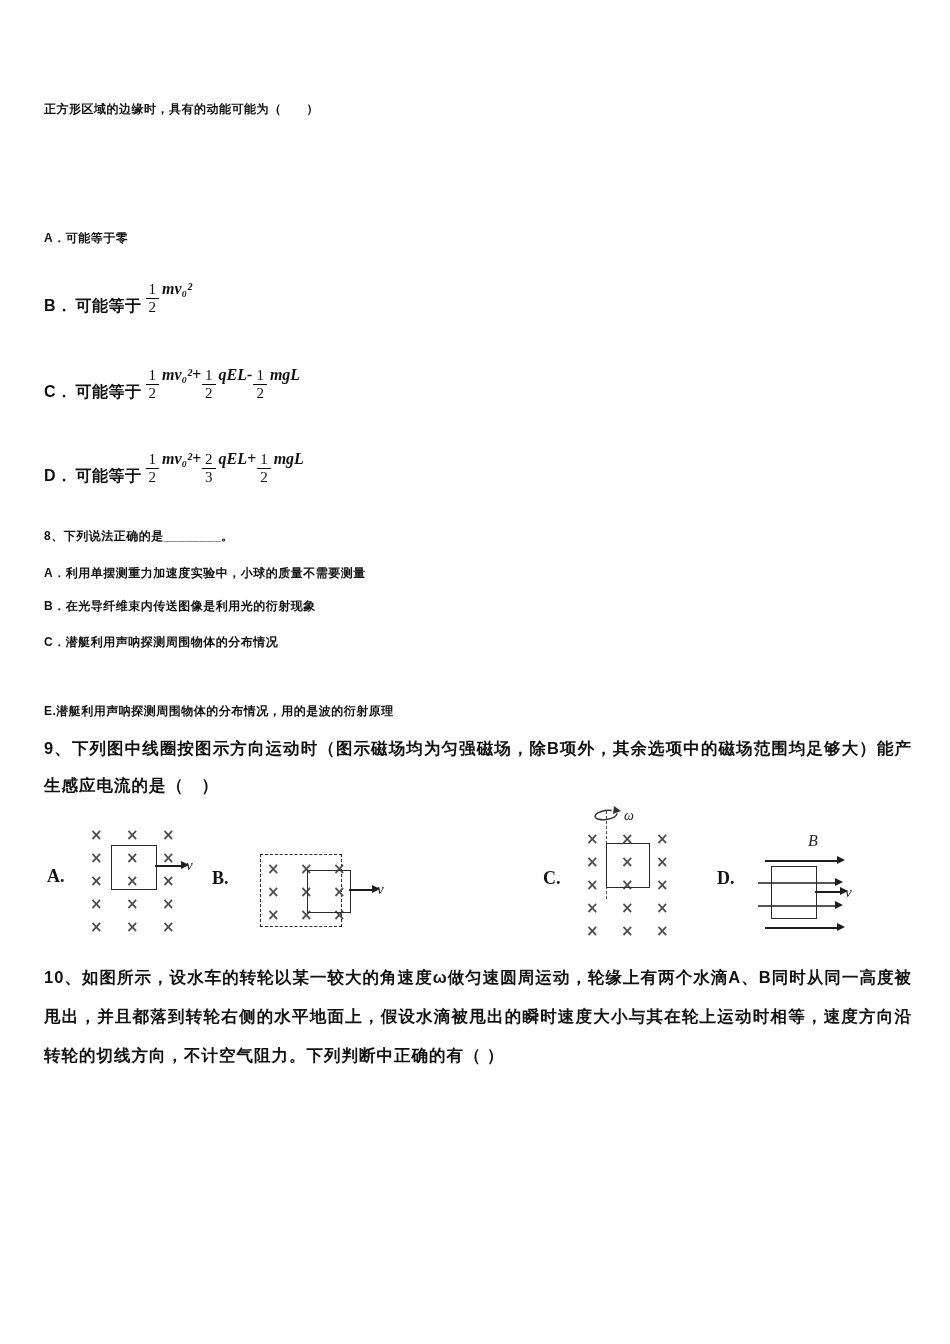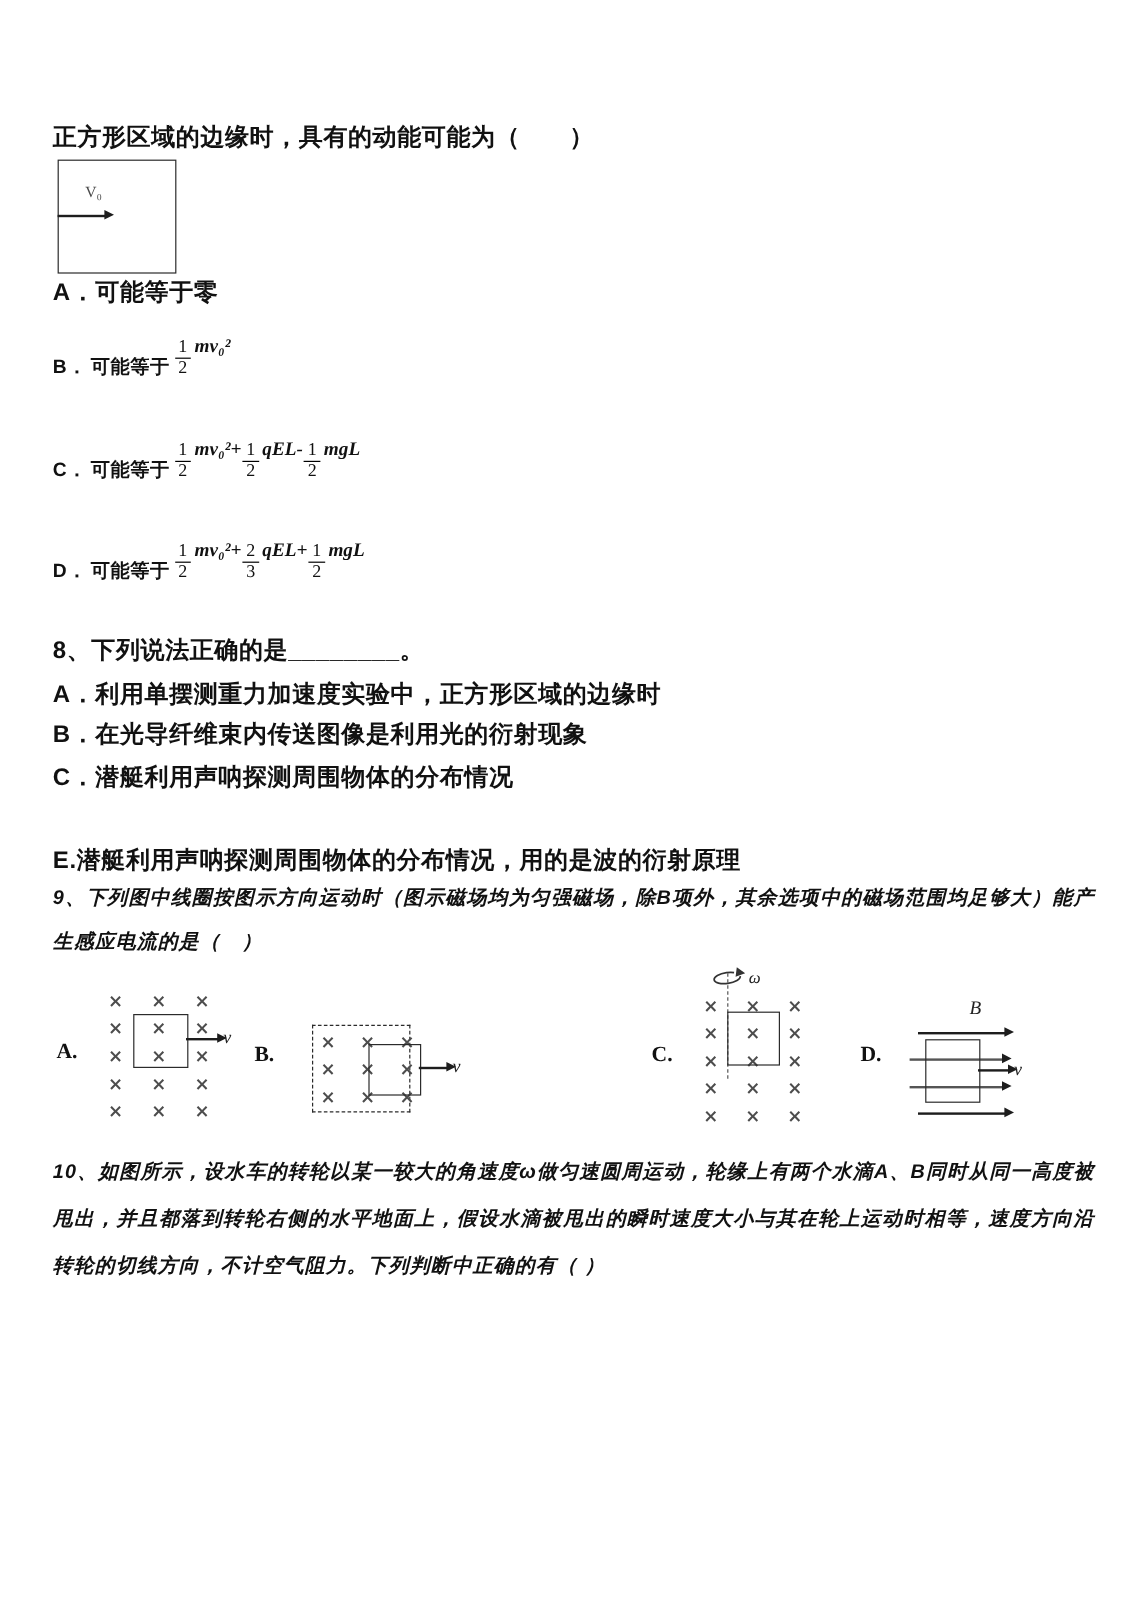--- a/index.html
+++ b/index.html
@@ -1,19 +1,19 @@
 <!DOCTYPE html>
 <html><head>
 <meta charset="utf-8">
 <style>
   html,body{margin:0;padding:0;background:#e8e8e8;}
   #page{position:relative;width:950px;height:1344px;background:#ffffff;margin:0 auto;
         font-family:"Liberation Sans",sans-serif;color:#111;overflow:hidden;}
-  .line{position:absolute;font-weight:bold;font-size:20px;white-space:nowrap;letter-spacing:.5px;}
-  .para{position:absolute;font-weight:bold;font-size:16.5px;text-align:justify;letter-spacing:1px;font-style:italic;}
+  .line{position:absolute;font-weight:bold;font-size:12px;white-space:nowrap;letter-spacing:.5px;}
+  .para{position:absolute;font-weight:bold;font-size:16.5px;text-align:justify;letter-spacing:1px;}
   .optrow{position:absolute;display:flex;align-items:flex-end;font-weight:bold;font-size:16px;letter-spacing:.5px;}
   .optrow .pfx{margin-right:3px;}
   
   .frac{display:inline-flex;flex-direction:column;align-items:center;
         font-family:"Liberation Serif",serif;font-weight:normal;font-size:15px;
         line-height:1.15;margin:0 3px 0 1px;letter-spacing:0;}
   .frac .num{border-bottom:1.3px solid #000;padding:0 3px 0;}
   .frac .den{padding-top:0;}
   .expr{font-family:"Liberation Serif",serif;font-style:italic;font-weight:bold;
         font-size:16px;letter-spacing:0;padding-bottom:1px;}
@@ -32,24 +32,20 @@
   .mathlbl{position:absolute;font-family:"Liberation Serif",serif;font-style:italic;font-size:15px;color:#222;}
   .dashaxis{position:absolute;width:0;border-left:1.5px dashed #555;}
 </style>
 </head>
 <body>
 
 <div id="page">
 
   <div class="line" style="left:44px;top:101px;">正方形区域的边缘时，具有的动能可能为（　　）</div>
 
-  <div class="box" style="left:48px;top:133px;width:97px;height:93px;border-width:1.8px;">
-    <span class="mathlbl" style="left:22px;top:18px;font-size:13px;font-style:normal;color:#4a4a4a;">V₀</span>
-    <span class="arrow" style="left:-1px;top:45px;width:40px;"></span>
-  </div>
 
   <div class="line" style="left:44px;top:230px;">
     <span>A．</span><span>可能等于零</span>
   </div>
 
   <div class="optrow" style="left:44px;top:280px;">
     <span class="pfx">B．</span>
     <span class="pfx">可能等于</span>
     <span><span class="frac">
           <span class="num">1</span>
@@ -81,21 +77,21 @@
         </span><span class="expr">mv₀²+</span><span class="frac">
           <span class="num">2</span>
           <span class="den">3</span>
         </span><span class="expr">qEL+</span><span class="frac">
           <span class="num">1</span>
           <span class="den">2</span>
         </span><span class="expr">mgL</span></span>
   </div>
 
   <div class="line" style="left:44px;top:528px;">8、下列说法正确的是________。</div>
-  <div class="line" style="left:44px;top:565px;">A．利用单摆测重力加速度实验中，正方形区域的边缘时</div>
+  <div class="line" style="left:44px;top:565px;">A．利用单摆测重力加速度实验中，小球的质量不需要测量</div>
   <div class="line" style="left:44px;top:598px;">B．在光导纤维束内传送图像是利用光的衍射现象</div>
   <div class="line" style="left:44px;top:634px;">C．潜艇利用声呐探测周围物体的分布情况</div>
   <div class="line" style="left:44px;top:703px;">E.潜艇利用声呐探测周围物体的分布情况，用的是波的衍射原理</div>
 
   <div class="para" style="left:44px;top:730px;width:868px;line-height:37px;">9、下列图中线圈按图示方向运动时（图示磁场均为匀强磁场，除B项外，其余选项中的磁场范围均足够大）能产生感应电流的是（　）</div>
 
   <div class="diag" style="left:44px;top:800px;width:170px;height:150px;">
     <span class="dlabel" style="left:3px;top:66px;">A.</span>
     <div class="xgrid" style="left:46px;top:23px;">
         <div class="xrow"><span class="x" style="width: 36px;">×</span><span class="x" style="width: 36px;">×</span><span class="x" style="width: 36px;">×</span></div>

